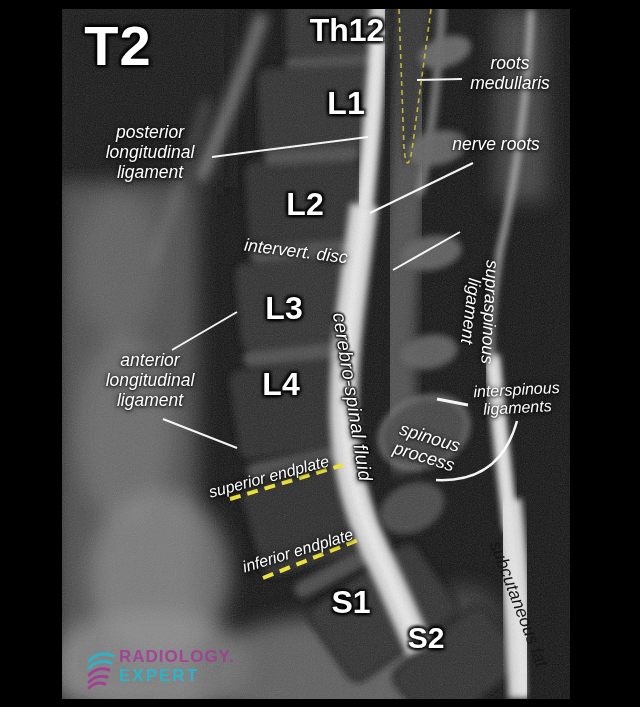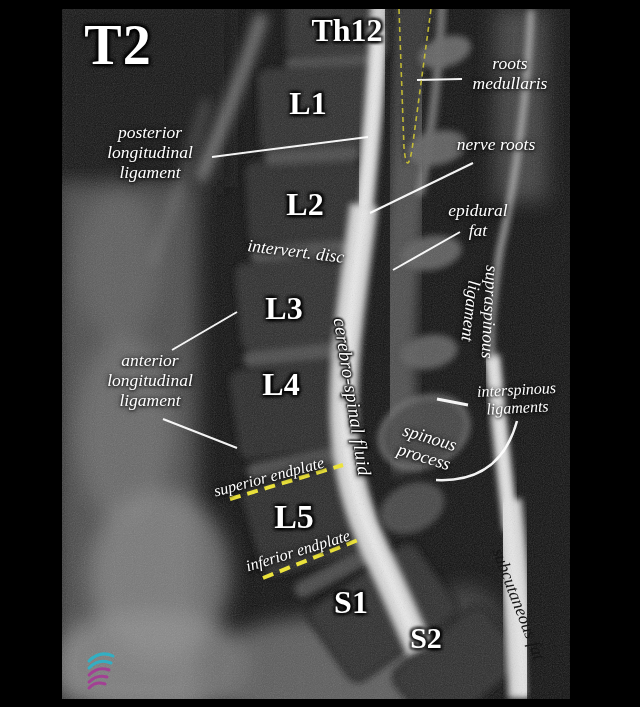--- a/index.html
+++ b/index.html
@@ -1,18 +1,18 @@
 <!DOCTYPE html>
 <html><head>
 <meta charset="utf-8">
 <style>
   html,body{margin:0;padding:0;background:#000;}
   #stage{
     position:relative;width:640px;height:707px;background:#000;overflow:hidden;
-    font-family:Liberation Serif, serif;
+    font-family:Liberation Sans, sans-serif;
   }
   svg.layer{position:absolute;left:0;top:0;}
   
   .ann{
     position:absolute;color:#fff;font-style:italic;font-size:17.5px;line-height:20px;
     text-align:center;white-space:nowrap;transform:translate(-50%,-50%);
     text-shadow:0 1px 3px rgba(0,0,0,.95),0 0 6px rgba(0,0,0,.8);
     z-index:30;
   }
   .lvl{
@@ -145,47 +145,42 @@
       <path d="M437,399 L468,405" stroke-width="3"></path>
       <path d="M517,421 Q500,483 436,480" stroke-width="2.5"></path>
     </g>
     <path d="M399,9 L404,148 Q407,177 412,150 L431,9" stroke="#cdc433" stroke-width="1.6" stroke-dasharray="5 4" fill="none" opacity="0.9"></path>
     <path d="M230,499 L343,465" stroke="#ece33c" stroke-width="4" stroke-dasharray="11 7" fill="none"></path>
     <path d="M263,578 L358,540" stroke="#ece33c" stroke-width="4" stroke-dasharray="11 7" fill="none"></path>
   </svg>
 
   <div class="lvl t2" style="left:118px;top:45px;">T2</div>
   <div class="lvl" style="left:347px;top:30px;">Th12</div>
-  <div class="lvl" style="left:308px;top:103px;">L1</div>
+  <div class="lvl" style="left:346px;top:103px;">L1</div>
   <div class="lvl" style="left:305px;top:204px;">L2</div>
   <div class="lvl" style="left:284px;top:308px;">L3</div>
   <div class="lvl" style="left:281px;top:384px;">L4</div>
-  <div class="lvl" style="left:294px;top:517px;font-size:34px;">L5</div>
   <div class="lvl" style="left:351px;top:602px;">S1</div>
   <div class="lvl" style="left:426px;top:638px;font-size:30px;text-align:center;">S2</div>
 
   <div class="ann" style="left:150px;top:152px;">
     <div>posterior</div>
     <div>longitudinal</div>
     <div>ligament</div>
   </div>
 
   <div class="ann" style="left:510px;top:73px;">
     <div>roots</div>
     <div>medullaris</div>
   </div>
 
   <div class="ann" style="left:496px;top:144px;">
     <div>nerve roots</div>
   </div>
 
-  <div class="ann" style="left:478px;top:220px;">
-    <div>epidural</div>
-    <div>fat</div>
-  </div>
 
   <div class="ann" style="left:296px;top:251px;transform:translate(-50%,-50%) rotate(7deg);">intervert. disc</div>
 
   <div class="ann csf" style="left:352px;top:397px;transform:translate(-50%,-50%) rotate(81deg);">cerebro-spinal fluid</div>
 
   <div class="ann" style="left:490px;top:312px;transform:translate(-50%,-50%) rotate(93deg);">supraspinous</div>
   <div class="ann" style="left:471px;top:311px;transform:translate(-50%,-50%) rotate(97deg);">ligament</div>
 
   <div class="ann" style="left:150px;top:380px;">
     <div>anterior</div>
@@ -212,15 +207,19 @@
   <div class="logo" style="left:86px;top:648px;">
     <svg width="30" height="42" viewBox="0 0 30 42" aria-hidden="true">
       <g fill="none" stroke-linecap="round" stroke-width="3" opacity="0.9">
         <path d="M3,13 Q14,2 27,8" stroke="#2ab4ca"></path>
         <path d="M3,20 Q13,10 25,15" stroke="#2ab4ca"></path>
         <path d="M3,27 Q12,18 23,22" stroke="#a63996"></path>
         <path d="M3,34 Q11,26 21,29" stroke="#a63996"></path>
         <path d="M3,40 Q10,33 19,36" stroke="#a63996"></path>
       </g>
     </svg>
+    <div class="logo-text">
+      <div class="logo-top">RADIOLOGY.</div>
+      <div class="logo-bottom">EXPERT</div>
+    </div>
   </div>
 
 </div>
 
 </body></html>

